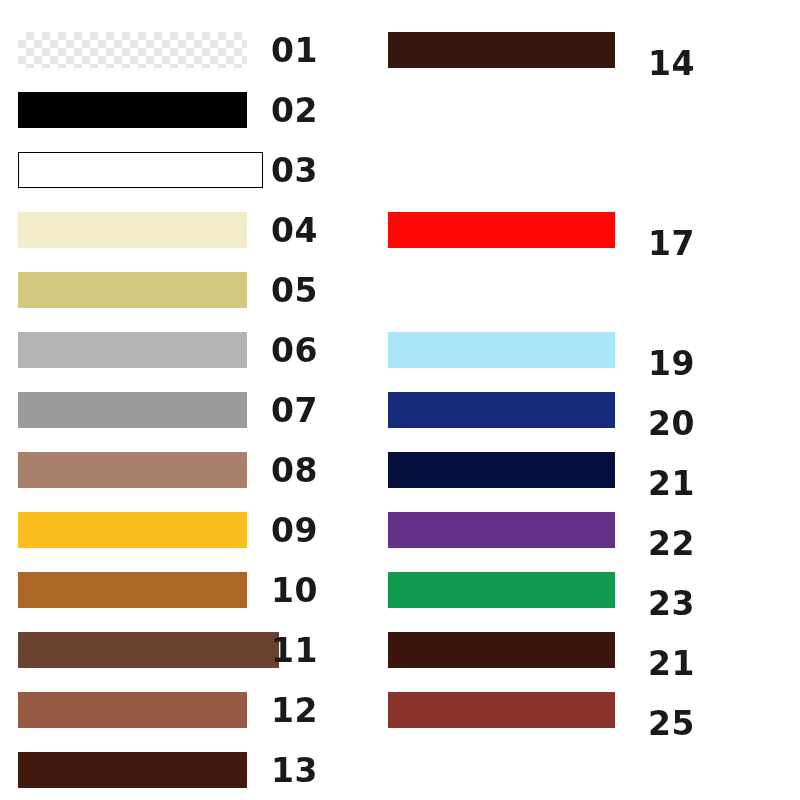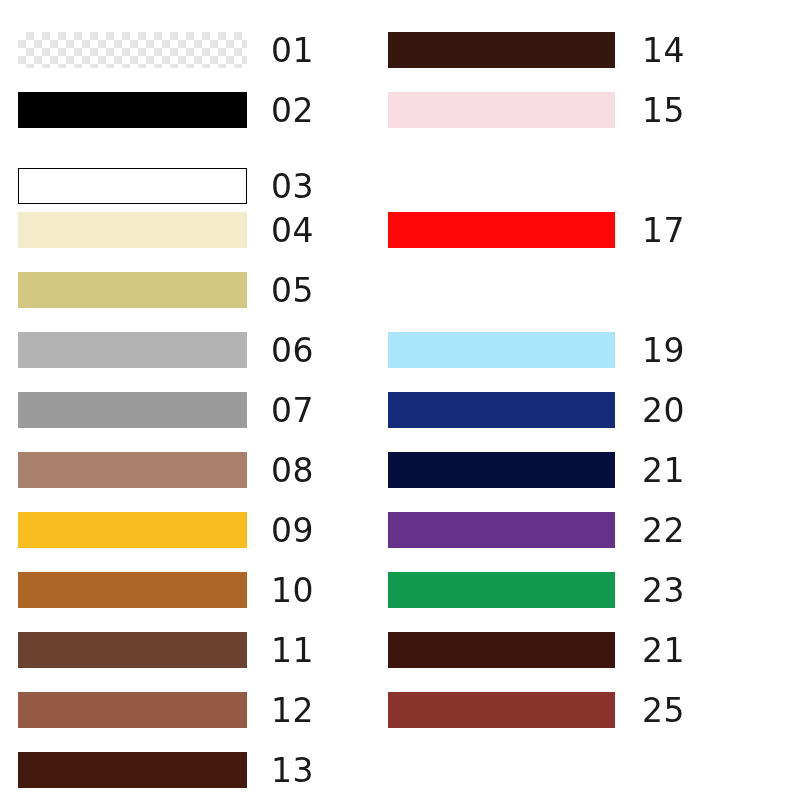--- a/index.html
+++ b/index.html
@@ -44,43 +44,43 @@
       linear-gradient(45deg, #e6e6e6 25%, transparent 25%, transparent 75%, #e6e6e6 75%);
     background-size: 16px 16px;
     background-position: 0 0, 8px 8px;
   }
 
   .swatch-label {
     position: absolute;
     top: 50%;
     transform: translateY(-50%);
     font-size: 33px;
-    font-weight: 400;
+    font-weight: 700;
     line-height: 1;
     color: #1a1a1a;
     letter-spacing: 0.5px;
     white-space: nowrap;
     font-family: "DejaVu Sans", sans-serif;
   }
   .swatch-row.col-left  .swatch-label { left: 253px; }
-  .swatch-row.col-right .swatch-label { left: 254px; }
+  .swatch-row.col-right .swatch-label { left: 260px; margin-top: 13px; }
 </style>
 </head>
 <body>
 
 <div id="palette">
     <div class="swatch-row col-left" style="top: 32px;">
       <div class="swatch-chip checker"></div>
       <div class="swatch-label">01</div>
     </div>
     <div class="swatch-row col-left" style="top: 92px;">
       <div class="swatch-chip" style="background-color: rgb(0, 0, 0);"></div>
       <div class="swatch-label">02</div>
     </div>
-    <div class="swatch-row col-left" style="top: 168px;">
+    <div class="swatch-row col-left" style="top: 152px; padding-left: 16px;">
       <div class="swatch-chip outlined" style="background-color: rgb(255, 255, 255);"></div>
       <div class="swatch-label">03</div>
     </div>
     <div class="swatch-row col-left" style="top: 212px;">
       <div class="swatch-chip" style="background-color: rgb(244, 235, 203);"></div>
       <div class="swatch-label">04</div>
     </div>
     <div class="swatch-row col-left" style="top: 272px;">
       <div class="swatch-chip" style="background-color: rgb(210, 200, 130);"></div>
       <div class="swatch-label">05</div>
@@ -98,39 +98,35 @@
       <div class="swatch-label">08</div>
     </div>
     <div class="swatch-row col-left" style="top: 512px;">
       <div class="swatch-chip" style="background-color: rgb(249, 189, 32);"></div>
       <div class="swatch-label">09</div>
     </div>
     <div class="swatch-row col-left" style="top: 572px;">
       <div class="swatch-chip" style="background-color: rgb(174, 102, 39);"></div>
       <div class="swatch-label">10</div>
     </div>
-    <div class="swatch-row col-left" style="top: 632px;">
+    <div class="swatch-row col-left" style="top: 632px; padding-left: 32px;">
       <div class="swatch-chip" style="background-color: rgb(107, 65, 48);"></div>
       <div class="swatch-label">11</div>
     </div>
     <div class="swatch-row col-left" style="top: 692px;">
       <div class="swatch-chip" style="background-color: rgb(149, 91, 69);"></div>
       <div class="swatch-label">12</div>
     </div>
     <div class="swatch-row col-left" style="top: 752px;">
       <div class="swatch-chip" style="background-color: rgb(68, 26, 14);"></div>
       <div class="swatch-label">13</div>
     </div>
     <div class="swatch-row col-right" style="top: 32px;">
       <div class="swatch-chip" style="background-color: rgb(54, 23, 14);"></div>
       <div class="swatch-label">14</div>
-    </div>
-    <div class="swatch-row col-right" style="top: 92px;">
-      <div class="swatch-chip" style="background-color: rgb(247, 220, 226);"></div>
-      <div class="swatch-label">15</div>
     </div>
     <div class="swatch-row col-right" style="top: 212px;">
       <div class="swatch-chip" style="background-color: rgb(252, 6, 6);"></div>
       <div class="swatch-label">17</div>
     </div>
     <div class="swatch-row col-right" style="top: 332px;">
       <div class="swatch-chip" style="background-color: rgb(171, 229, 250);"></div>
       <div class="swatch-label">19</div>
     </div>
     <div class="swatch-row col-right" style="top: 392px;">

